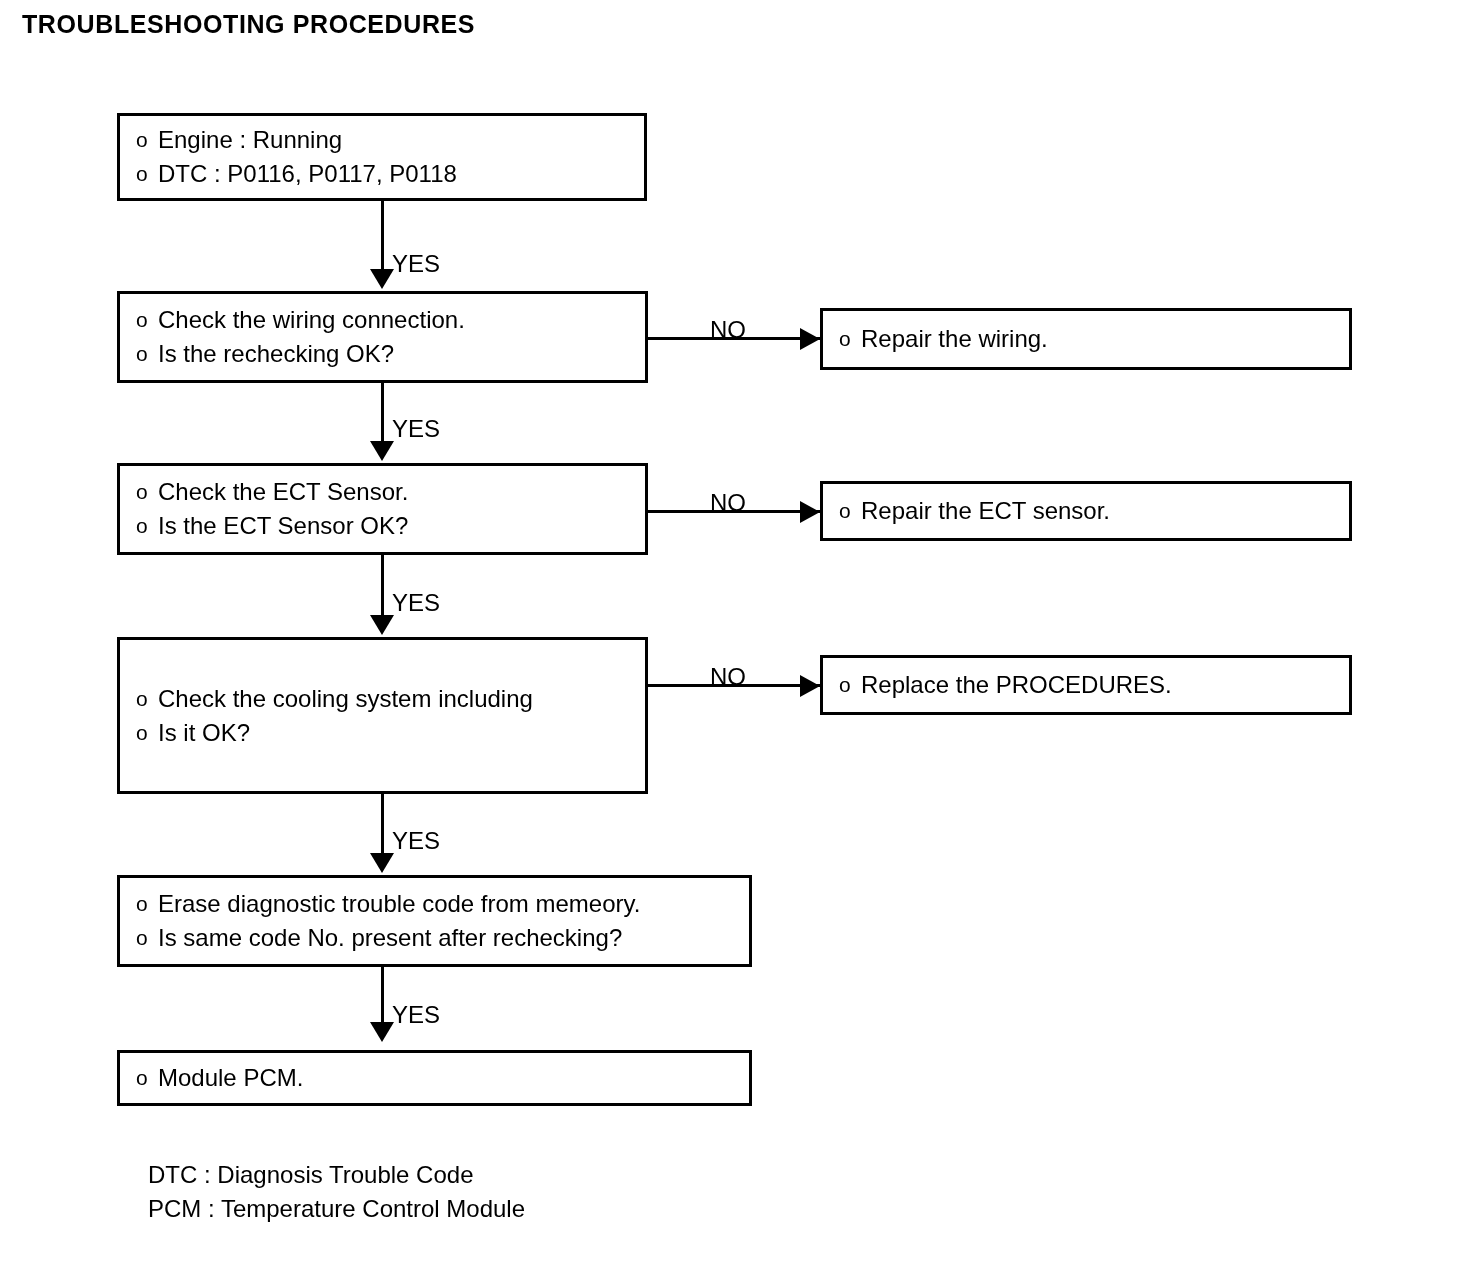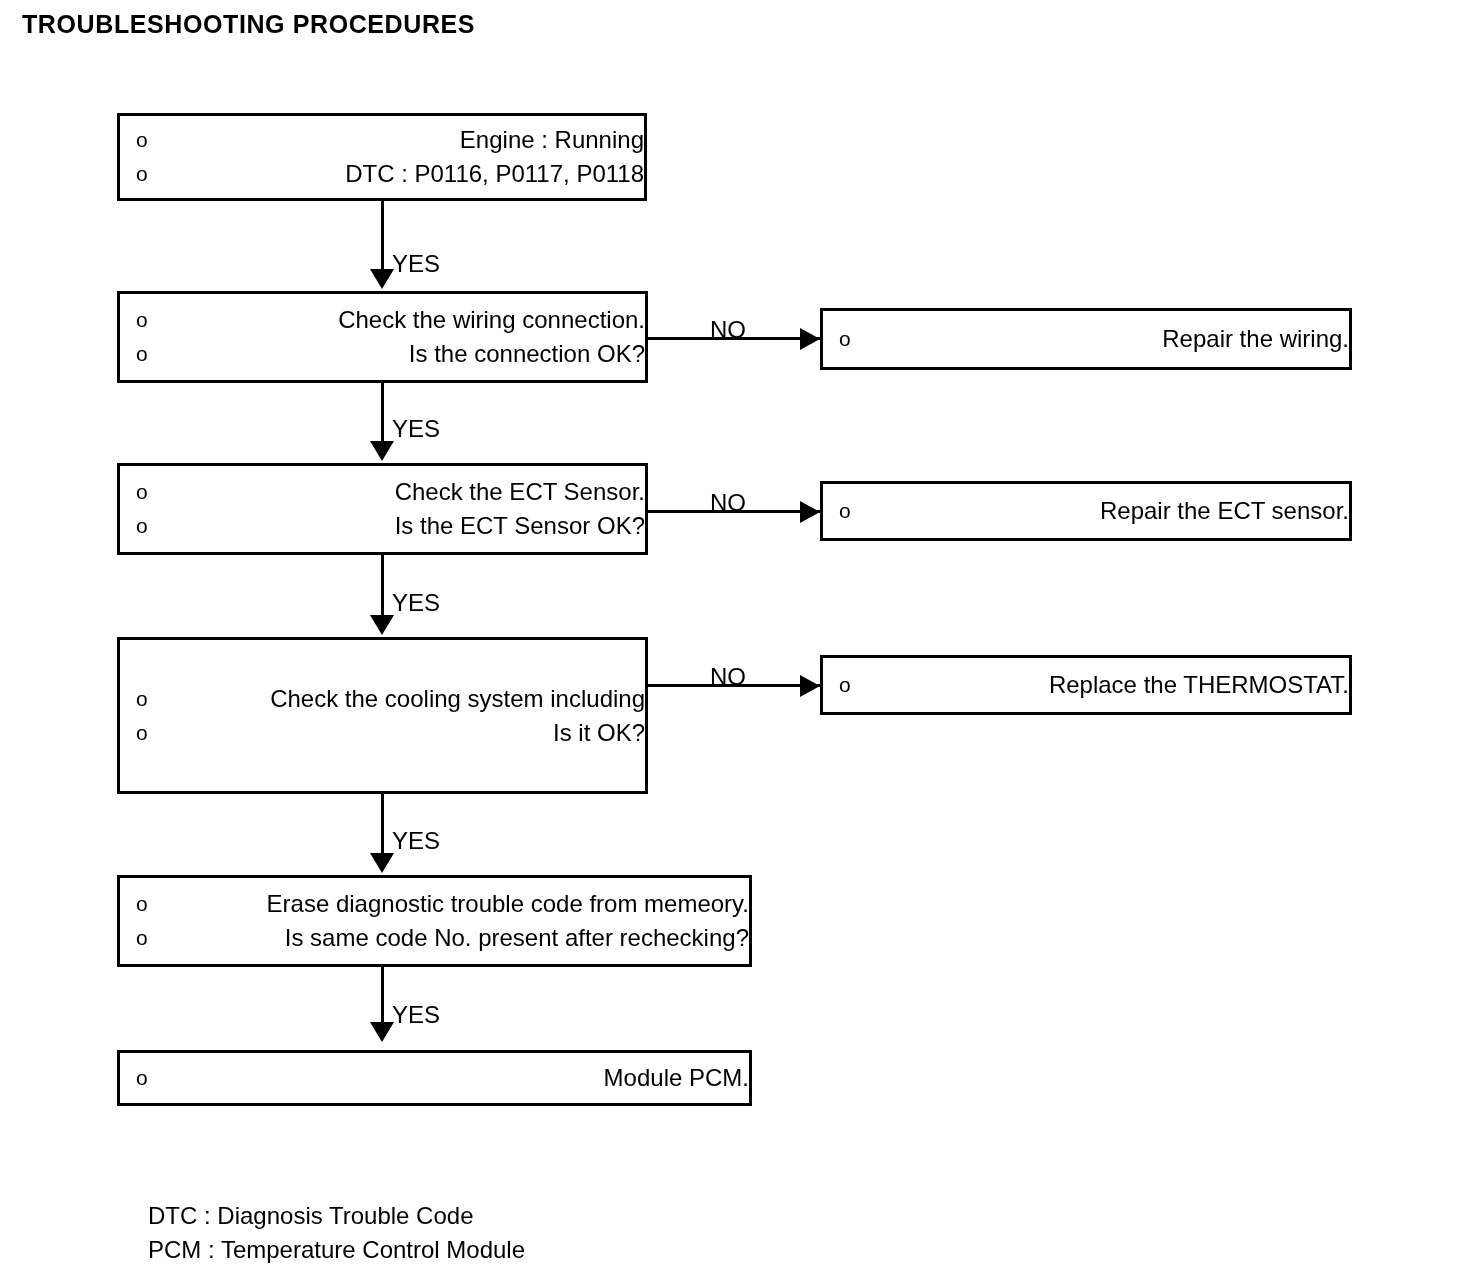--- a/index.html
+++ b/index.html
@@ -57,21 +57,20 @@
     width: 38px;
     flex: 0 0 38px;
     padding-left: 16px;
     box-sizing: border-box;
     font-size: 21px;
     line-height: 34px;
   }
 
   .node-text {
     flex: 1 1 auto;
-    text-align: right;
   }
 
   .node-line.continuation .bullet {
     visibility: hidden;
   }
 
   
   #node-start      { left: 117px; top: 113px;  width: 530px; height: 88px;  }
   #node-wiring     { left: 117px; top: 291px;  width: 531px; height: 92px;  }
   #node-ect        { left: 117px; top: 463px;  width: 531px; height: 92px;  }
@@ -117,21 +116,21 @@
     font-size: 24px;
     line-height: 26px;
     white-space: nowrap;
     margin-top: 14px;
   }
 
   
   .legend {
     position: absolute;
     left: 148px;
-    top: 1199px;
+    top: 1158px;
     font-size: 24px;
     line-height: 34px;
   }
   .legend-line { white-space: nowrap; }
 </style>
 </head>
 <body>
 
 <div id="page-root">
 
@@ -152,21 +151,21 @@
   <div class="arrow-down" style="left:370px; top:269px;"></div>
   <div class="edge-label" style="left:392px; top:237px;">YES</div>
 
   <div class="node" id="node-wiring">
     <div class="node-line">
       <span class="bullet">o</span>
       <span class="node-text">Check the wiring connection.</span>
     </div>
     <div class="node-line">
       <span class="bullet">o</span>
-      <span class="node-text">Is the connection OK?</span>
+      <span class="node-text">Is the rechecking OK?</span>
     </div>
   </div>
 
   <div class="hline" style="left:648px; top:337px; width:176px;"></div>
   <div class="arrow-right" style="left:800px; top:328px;"></div>
   <div class="edge-label" style="left:710px; top:303px;">NO</div>
 
   <div class="node" id="node-repair-wiring">
     <div class="node-line">
       <span class="bullet">o</span>
@@ -215,21 +214,21 @@
     </div>
   </div>
 
   <div class="hline" style="left:648px; top:684px; width:176px;"></div>
   <div class="arrow-right" style="left:800px; top:675px;"></div>
   <div class="edge-label" style="left:710px; top:650px;">NO</div>
 
   <div class="node" id="node-replace-thermo">
     <div class="node-line">
       <span class="bullet">o</span>
-      <span class="node-text">Replace the THERMOSTAT.</span>
+      <span class="node-text">Replace the PROCEDURES.</span>
     </div>
   </div>
 
   <div class="vline" style="left:381px; top:794px; height:64px;"></div>
   <div class="arrow-down" style="left:370px; top:853px;"></div>
   <div class="edge-label" style="left:392px; top:814px;">YES</div>
 
   <div class="node" id="node-erase">
     <div class="node-line">
       <span class="bullet">o</span>

